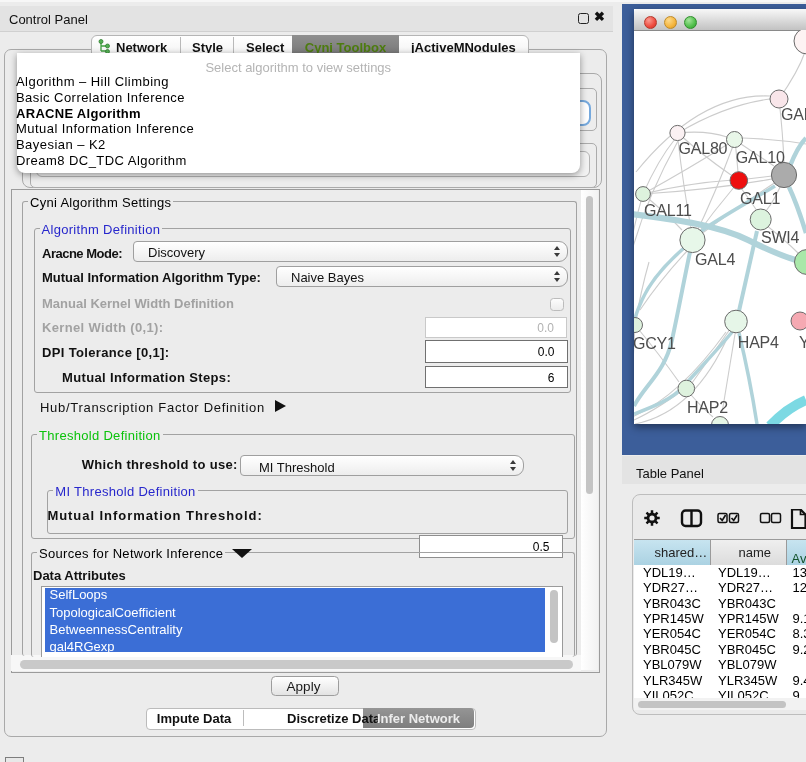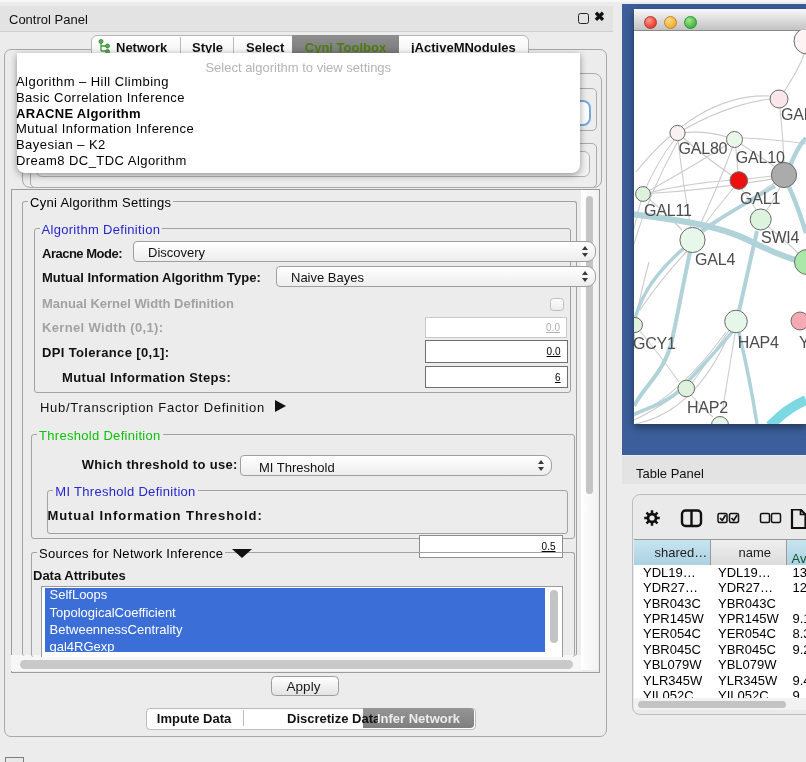--- a/index.html
+++ b/index.html
@@ -2,27 +2,27 @@
 <html><head>
 <meta charset="utf-8">
 <style>
 html,body{margin:0;padding:0;}
 body{width:806px;height:762px;position:relative;background:#ececec;font-family:"Liberation Sans",sans-serif;overflow:hidden;}
 .abs{position:absolute;}
 .t13{font-size:13px;line-height:13px;white-space:nowrap;}
 .b{font-weight:bold;}
 .grp{position:absolute;border:1px solid #a2a2a2;border-radius:3px;}
 .grp>span{position:absolute;top:-6px;left:5px;letter-spacing:0.3px;background:#ececec;padding:0 2px;font-size:13px;line-height:13px;white-space:nowrap;}
-.combo{position:absolute;border:1px solid #9f9f9f;border-radius:4px 9px 9px 4px;background:linear-gradient(#ffffff,#ededed);padding-left:28px;}
+.combo{position:absolute;border:1px solid #9f9f9f;border-radius:4px 9px 9px 4px;background:linear-gradient(#ffffff,#ededed);}
 .combo .tx{position:absolute;left:14px;top:4.5px;font-size:13px;line-height:13px;white-space:nowrap;color:#111;}
 .arr{position:absolute;width:9px;}
 .arr:before{content:"";position:absolute;left:1px;top:1px;border-left:3.2px solid transparent;border-right:3.2px solid transparent;border-bottom:4.2px solid #3a3a3a;}
 .arr:after{content:"";position:absolute;left:1px;top:8px;border-left:3.2px solid transparent;border-right:3.2px solid transparent;border-top:4.2px solid #3a3a3a;}
 .fld{position:absolute;background:#fff;}
-.fld .tx{position:absolute;right:6px;font-size:10px;line-height:14px;text-decoration:underline;}
+.fld .tx{position:absolute;right:12px;font-size:12px;line-height:14px;}
 .lbl{letter-spacing:0.35px;}
 </style>
 </head>
 <body>
 
 <div class="abs" style="left:0;top:0;width:806px;height:2px;background:#f7f7f7;"></div>
 
 <div class="abs" style="left:0;top:6px;width:613px;height:25px;background:#e3e3e3;border-bottom:1px solid #d0d0d0;"></div>
 <div class="abs t13" style="left:9px;top:13px;color:#111;">Control Panel</div>
 <div class="abs" style="left:578px;top:12.5px;width:9px;height:9px;border:1.6px solid #222;border-radius:2.5px;"></div>

